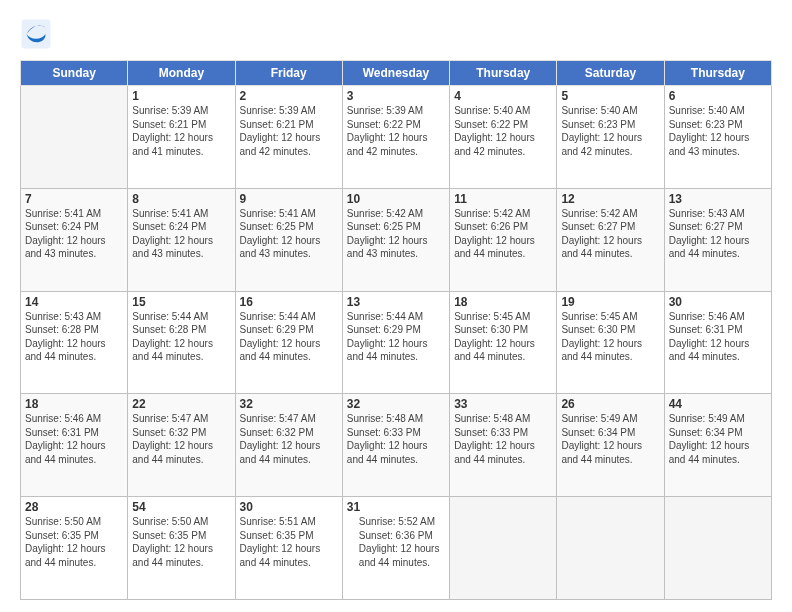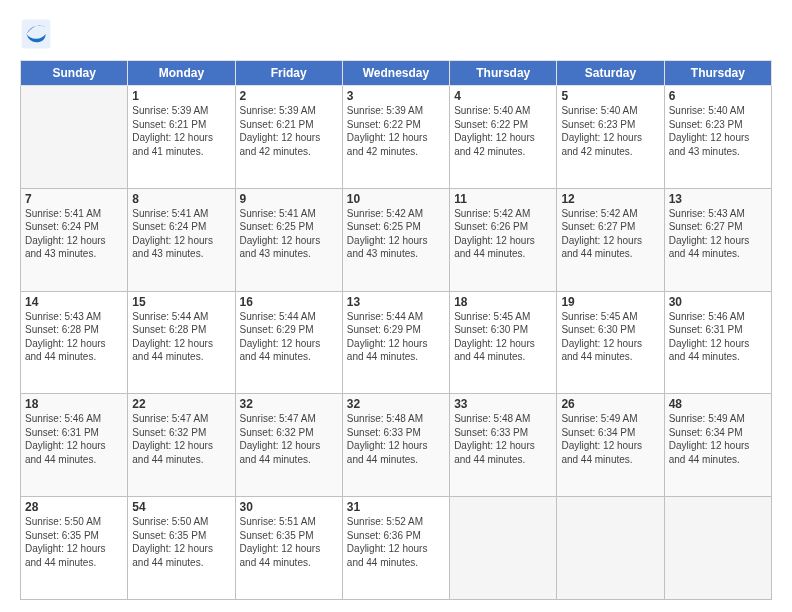--- a/index.html
+++ b/index.html
@@ -321,21 +321,21 @@
 and 44 minutes.</div>
           </td>
           <td>
             <span class="day-number">26</span>
             <div class="day-info" style="white-space: pre-line;">Sunrise: 5:49 AM
 Sunset: 6:34 PM
 Daylight: 12 hours
 and 44 minutes.</div>
           </td>
           <td>
-            <span class="day-number">48</span>
+            <span class="day-number">44</span>
             <div class="day-info" style="white-space: pre-line;">Sunrise: 5:49 AM
 Sunset: 6:34 PM
 Daylight: 12 hours
 and 44 minutes.</div>
           </td>
         </tr>
         <tr>
           <td>
             <span class="day-number">28</span>
             <div class="day-info" style="white-space: pre-line;">Sunrise: 5:50 AM
@@ -352,21 +352,21 @@
           </td>
           <td>
             <span class="day-number">30</span>
             <div class="day-info" style="white-space: pre-line;">Sunrise: 5:51 AM
 Sunset: 6:35 PM
 Daylight: 12 hours
 and 44 minutes.</div>
           </td>
           <td>
             <span class="day-number">31</span>
-            <div class="day-info" style="white-space: pre-line;">Sunrise: 5:52 AM
+            <div class="day-info" style="white-space: pre-line; margin-left: 12px;">Sunrise: 5:52 AM
 Sunset: 6:36 PM
 Daylight: 12 hours
 and 44 minutes.</div>
           </td>
           <td class="empty-cell"></td>
           <td class="empty-cell"></td>
           <td class="empty-cell"></td>
         </tr>
       </tbody>
   </table>

